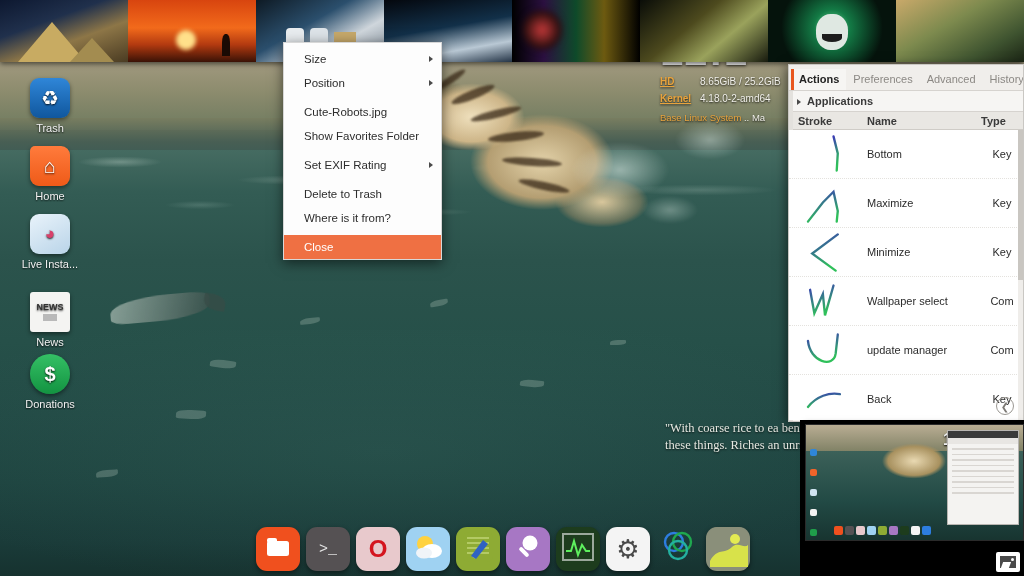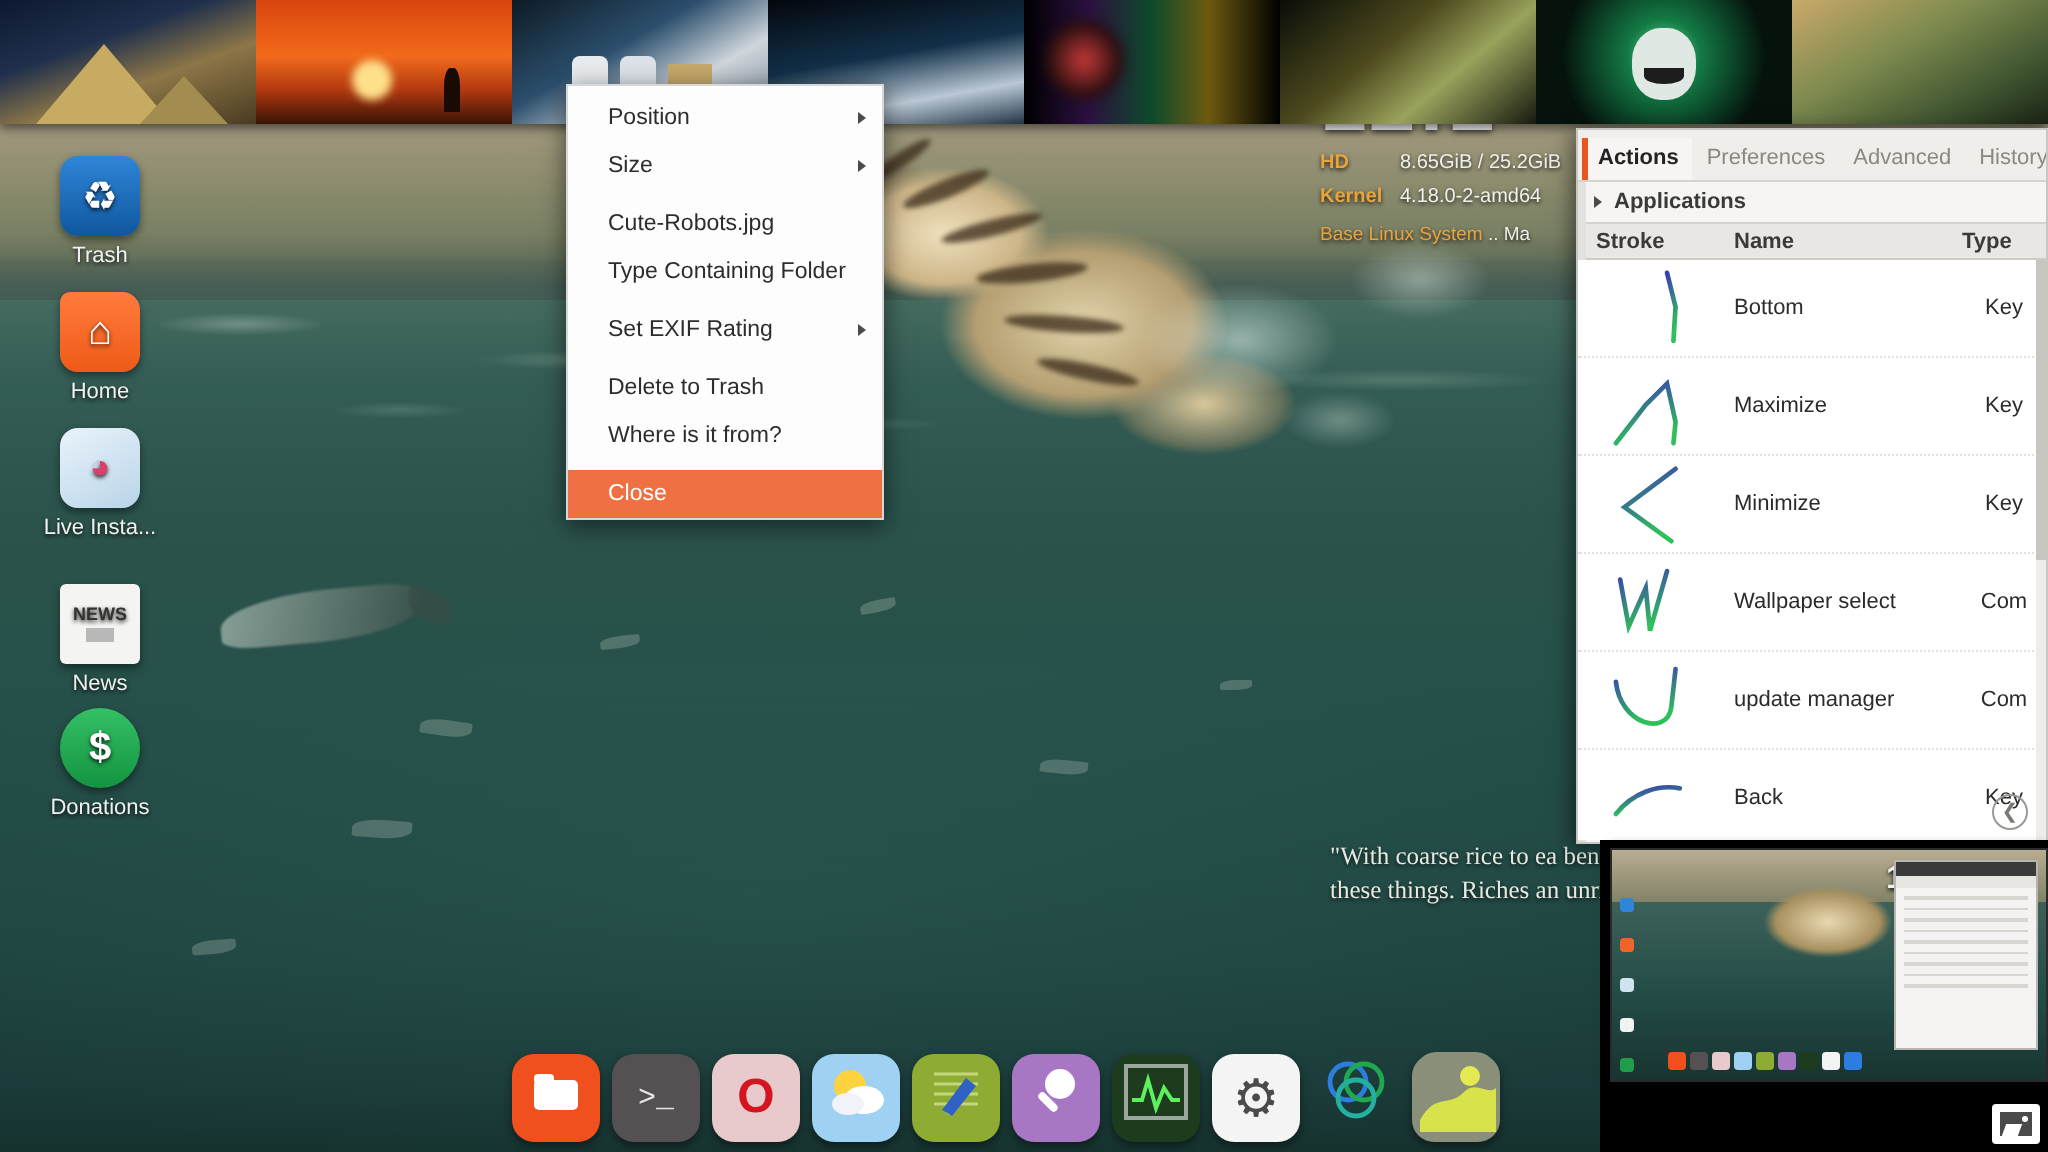--- a/index.html
+++ b/index.html
@@ -77,21 +77,21 @@
   }
 
   
   #conky { position: absolute; left: 660px; top: 32px; width: 140px; color: #fff; }
   .conky-clock {
     font-size: 42px; font-weight: 700; letter-spacing: 1px;
     color: #f2f2f2; text-shadow: 0 1px 3px rgba(0,0,0,.7);
     line-height: 38px;
   }
   .conky-row { font-size: 10px; margin-top: 6px; white-space: nowrap; text-shadow: 0 1px 2px rgba(0,0,0,.8); }
-  .conky-key { color: #e8a33d; display: inline-block; width: 40px; font-weight: 600; }
+  .conky-key { color: #e8a33d; display: inline-block; width: 40px; font-weight: 600; text-decoration: underline; }
   .conky-val { color: #f0efe9; }
   .conky-sys { font-size: 9.5px; color: #e8a33d; margin-top: 8px; white-space: nowrap; text-shadow: 0 1px 2px rgba(0,0,0,.8); }
   .conky-sys .sysval { color: #efeee8; }
 
   
   #quote {
     position: absolute; left: 665px; top: 420px; width: 230px;
     font-family: "Liberation Serif", serif;
     font-size: 12.5px; line-height: 17px;
     color: #e6e9e2; text-shadow: 0 1px 2px rgba(0,0,0,.75);
@@ -330,25 +330,25 @@
       </div>
       <div class="thumb" style="width: 128px; background: linear-gradient(140deg, rgb(10, 13, 8) 0%, rgb(77, 74, 30) 40%, rgb(154, 162, 92) 65%, rgb(23, 26, 14) 100%);"></div>
       <div class="thumb" style="width: 128px; background: radial-gradient(circle at 50% 45%, rgb(110, 227, 154) 0%, rgb(19, 122, 69) 25%, rgb(5, 19, 12) 70%);">
         <div style="position:absolute;left:48px;top:14px;width:32px;height:36px;border-radius:45%;background:#dfe8e2;"></div>
         <div style="position:absolute;left:54px;top:34px;width:20px;height:8px;border-radius:0 0 50% 50%;background:#1d1d1d;"></div>
       </div>
       <div class="thumb" style="width: 128px; background: linear-gradient(150deg, rgb(201, 169, 106) 0%, rgb(125, 138, 78) 40%, rgb(63, 84, 48) 75%, rgb(26, 36, 20) 100%);"></div>
     </div>
 
   <div id="ctxmenu">
+      <div class="mi"><span>Size</span><span class="arrow"></span></div>
       <div class="mi"><span>Position</span><span class="arrow"></span></div>
-      <div class="mi"><span>Size</span><span class="arrow"></span></div>
       <div class="msep"></div>
       <div class="mi"><span>Cute-Robots.jpg</span></div>
-      <div class="mi"><span>Type Containing Folder</span></div>
+      <div class="mi"><span>Show Favorites Folder</span></div>
       <div class="msep"></div>
       <div class="mi"><span>Set EXIF Rating</span><span class="arrow"></span></div>
       <div class="msep"></div>
       <div class="mi"><span>Delete to Trash</span></div>
       <div class="mi"><span>Where is it from?</span></div>
       <div class="msep"></div>
       <div class="mi sel"><span>Close</span></div>
     </div>
 
   <div id="gpanel">

